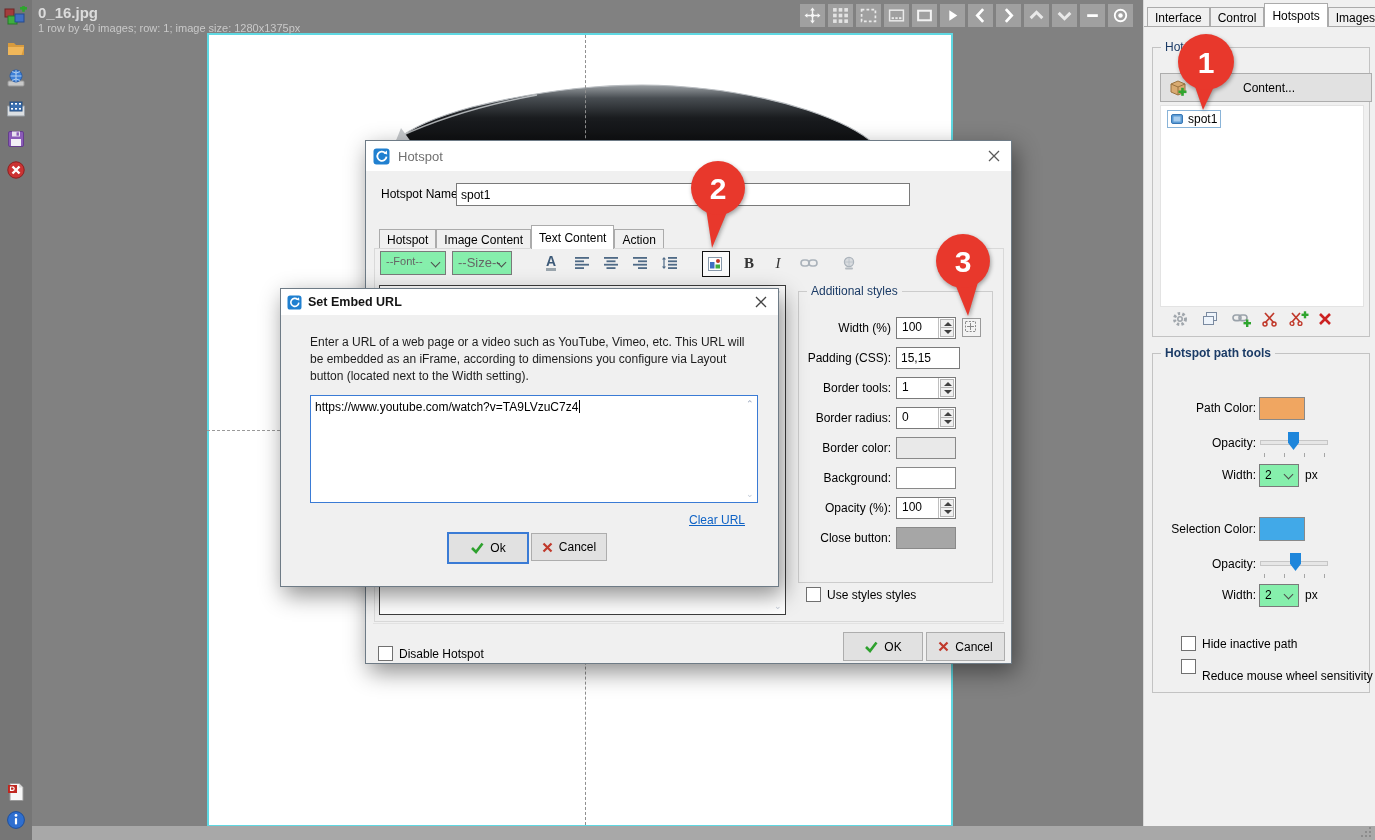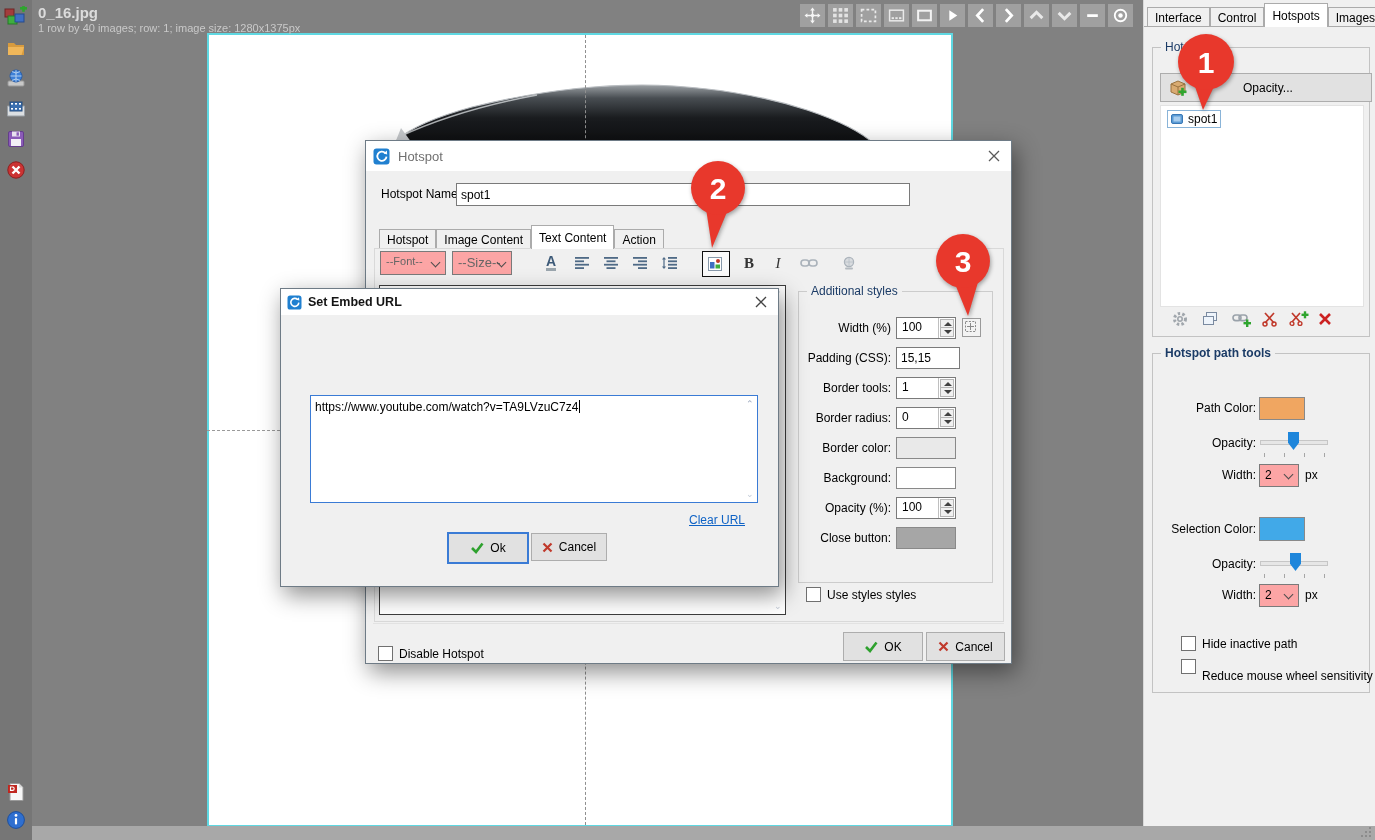--- a/index.html
+++ b/index.html
@@ -17,21 +17,21 @@
   
   #canvas{left:207px;top:33px;width:742px;height:790px;background:#fff;border:2px solid #5fd8e2;overflow:hidden;}
   #vguide{left:376px;top:0;height:100%;width:0;border-left:1px dashed #8f8f8f;}
   #hguide{left:207px;top:430px;width:378px;height:0;border-top:1px dashed #9a9a9a;z-index:1;}
   
   .grp{border:1px solid #c3c3c3;}
   .grp-lab{position:absolute;top:-8px;left:8px;background:#f0f0f0;padding:0 4px;color:#1b3b66;}
   .cb{width:13px;height:13px;background:#fff;border:1px solid #707070;}
   .btn{background:#e1e1e1;border:1px solid #adadad;display:flex;align-items:center;justify-content:center;gap:6px;font-size:12px;}
   .swatch{border:1px solid #898989;}
-  .combo{background:#fca5a5;border:1px solid #7a7a7a;}
+  .combo{background:#86efac;border:1px solid #7a7a7a;}
   .combo .val{position:absolute;left:5px;top:3px;}
   .chev{position:absolute;right:6px;top:6px;width:6px;height:6px;border-right:1.6px solid #4d4d4d;border-bottom:1.6px solid #4d4d4d;transform:rotate(45deg);}
   .spin{background:#fff;border:1px solid #7a7a7a;}
   .spin .val{position:absolute;left:5px;top:2px;}
   .spin-btns{position:absolute;right:0;top:0;bottom:0;width:16px;border-left:1px solid #bfbfbf;}
   .sb{position:absolute;left:1px;right:1px;height:8px;background:#f0f0f0;border:1px solid #b5b5b5;}
   .sb.up{top:1px}.sb.dn{bottom:1px}
   .tri{position:absolute;left:3px;width:0;height:0;border-left:4px solid transparent;border-right:4px solid transparent;}
   .tri.u{top:2px;border-bottom:4px solid #404040;}
   .tri.d{top:2px;border-top:4px solid #404040;}
@@ -252,21 +252,21 @@
 
     <div class="abs grp" style="left:8px;top:47px;width:216px;height:288px">
       <span class="grp-lab">Hotspots</span>
       <div class="abs btn" style="left:7px;top:25px;width:202px;height:27px;justify-content:flex-start;padding-left:8px">
         <svg width="18" height="18">
             <path d="M2 5 l7 -3 7 3 v8 l-7 3 -7 -3 z" fill="#d9ab72" stroke="#9a7340"></path>
             <path d="M2 5 l7 3 7 -3 M9 8 v8" stroke="#9a7340" fill="none"></path>
             <rect x="9.5" y="11.5" width="8" height="2.6" fill="#2fa52f"></rect>
             <rect x="12.2" y="8.8" width="2.6" height="8" fill="#2fa52f"></rect>
           </svg>
-        <span style="margin-left:50px">Opacity...</span>
+        <span style="margin-left:50px">Content...</span>
       </div>
       <div class="abs" style="left:7px;top:57px;width:202px;height:200px;background:#fff;border:1px solid #e3e3e3">
         <div style="display:flex;align-items:center;gap:5px;margin:4px 0 0 6px;width:max-content;border:1px solid #8ab4d8;padding:1px 3px">
           <svg width="12" height="12">
               <rect x="0.5" y="1.5" width="11" height="9" rx="1.5" fill="#5b9bd5" stroke="#3a78b5"></rect>
               <rect x="2.5" y="3.5" width="7" height="5" fill="#a8cdee"></rect>
             </svg>
           <span>spot1</span>
         </div>
       </div>
@@ -580,20 +580,21 @@
           <path d="M12 2.2 L12.4 5.6 L9.2 4.7 Z" fill="#fff"></path>
         </svg>
       <span id="em-title">Set Embed URL</span>
       <span class="x-btn" style="top:4px">
           <svg width="12" height="12">
             <path d="M1 1 L11 11 M11 1 L1 11" stroke="#444" stroke-width="1.3"></path>
           </svg>
         </span>
     </div>
 
+    <div class="abs" id="em-text">Enter a URL of a web page or a video such as YouTube, Vimeo, etc. This URL will be embedded as an iFrame, according to dimensions you configure via Layout button (located next to the Width setting).</div>
 
     <div class="abs" id="em-url">
       <span>https://www.youtube.com/watch?v=TA9LVzuC7z4</span><span class="caret"></span>
       <span class="scroll-chev" style="top:4px">⌃</span>
       <span class="scroll-chev" style="bottom:4px;color:#c3cbd8">⌄</span>
     </div>
 
     <span class="abs link" style="left:408px;top:224px">Clear URL</span>
 
     <div class="abs btn" style="left:166px;top:243px;width:78px;height:28px;border:2px solid #3a7bd5">

